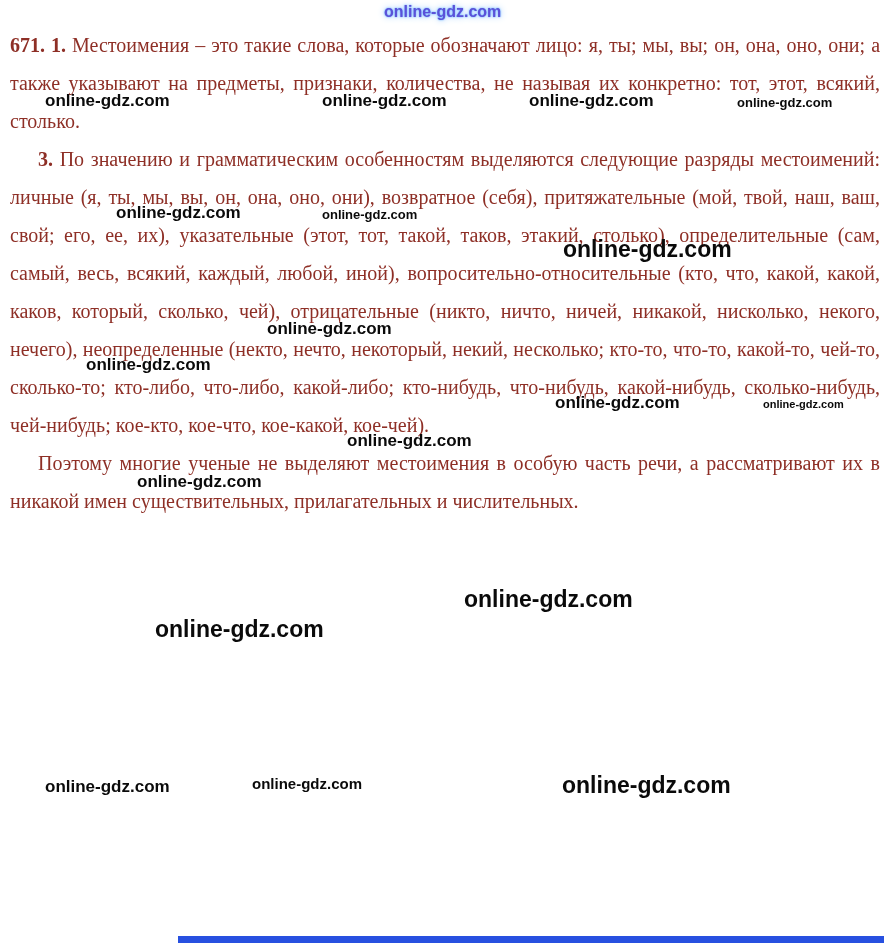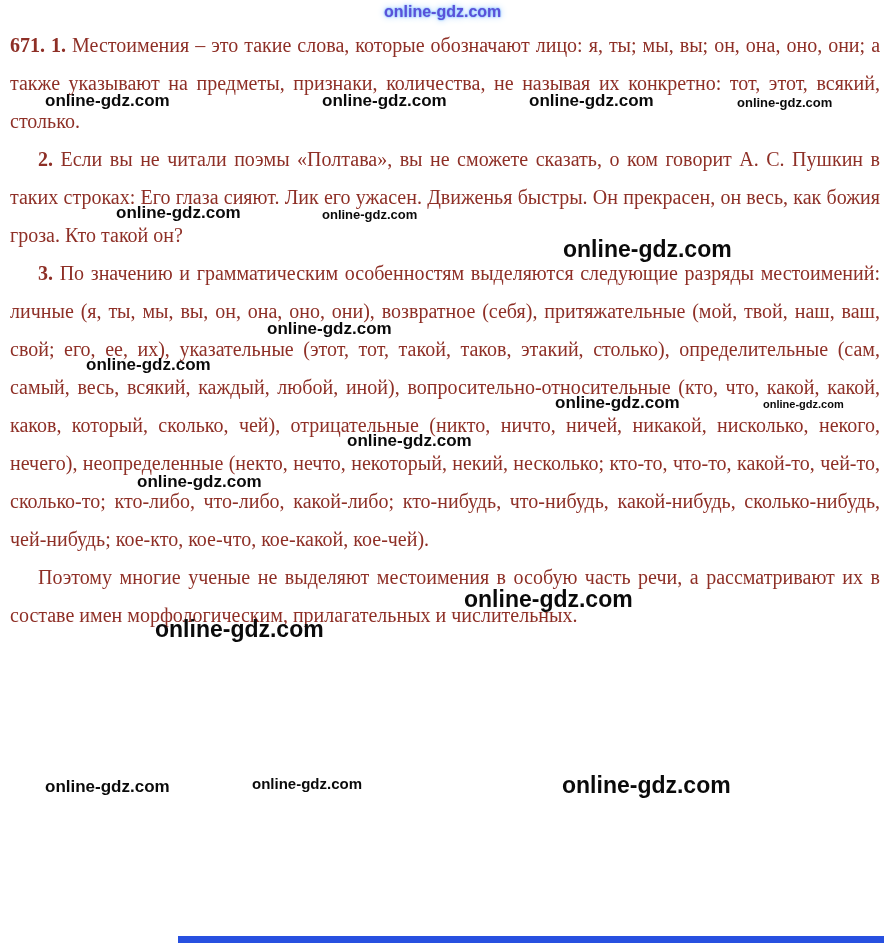--- a/index.html
+++ b/index.html
@@ -87,18 +87,17 @@
 
 <span class="wm" style="left:464px;top:588px;font-size:23px">online-gdz.com</span>
 <span class="wm" style="left:155px;top:618px;font-size:23px">online-gdz.com</span>
 
 <span class="wm" style="left:45px;top:778px;font-size:17px">online-gdz.com</span>
 <span class="wm" style="left:252px;top:776px;font-size:15px">online-gdz.com</span>
 <span class="wm" style="left:562px;top:774px;font-size:23px">online-gdz.com</span>
 
 <div class="page">
   <p class="first"><b>671. 1.</b> <span>Местоимения – это такие слова, которые обозначают лицо: я, ты; мы, вы; он, она, оно, они; а также указывают на предметы, признаки, количества, не называя их конкретно: тот, этот, всякий, столько.</span></p>
-  <p><b>2.</b> <span>Если вы не читали поэмы «Полтава», вы не сможете сказать, о ком говорит А. С. Пушкин в таких строках: Его глаза сияют. Лик его ужасен. Движенья быстры. Он прекрасен, он весь, как божия гроза. Кто такой он?</span></p>
   <p><b>3.</b> <span>По значению и грамматическим особенностям выделяются следующие разряды местоимений: личные (я, ты, мы, вы, он, она, оно, они), возвратное (себя), притяжательные (мой, твой, наш, ваш, свой; его, ее, их), указательные (этот, тот, такой, таков, этакий, столько), определительные (сам, самый, весь, всякий, каждый, любой, иной), вопросительно-относительные (кто, что, какой, какой, каков, который, сколько, чей), отрицательные (никто, ничто, ничей, никакой, нисколько, некого, нечего), неопределенные (некто, нечто, некоторый, некий, несколько; кто-то, что-то, какой-то, чей-то, сколько-то; кто-либо, что-либо, какой-либо; кто-нибудь, что-нибудь, какой-нибудь, сколько-нибудь, чей-нибудь; кое-кто, кое-что, кое-какой, кое-чей).</span></p>
-  <p><span>Поэтому многие ученые не выделяют местоимения в особую часть речи, а рассматривают их в составе имен морфологическим, прилагательных и числительных.</span></p>
+  <p><span>Поэтому многие ученые не выделяют местоимения в особую часть речи, а рассматривают их в никакой имен существительных, прилагательных и числительных.</span></p>
 </div>
 
 <div class="bottom-bar"></div>
 
 </body></html>

